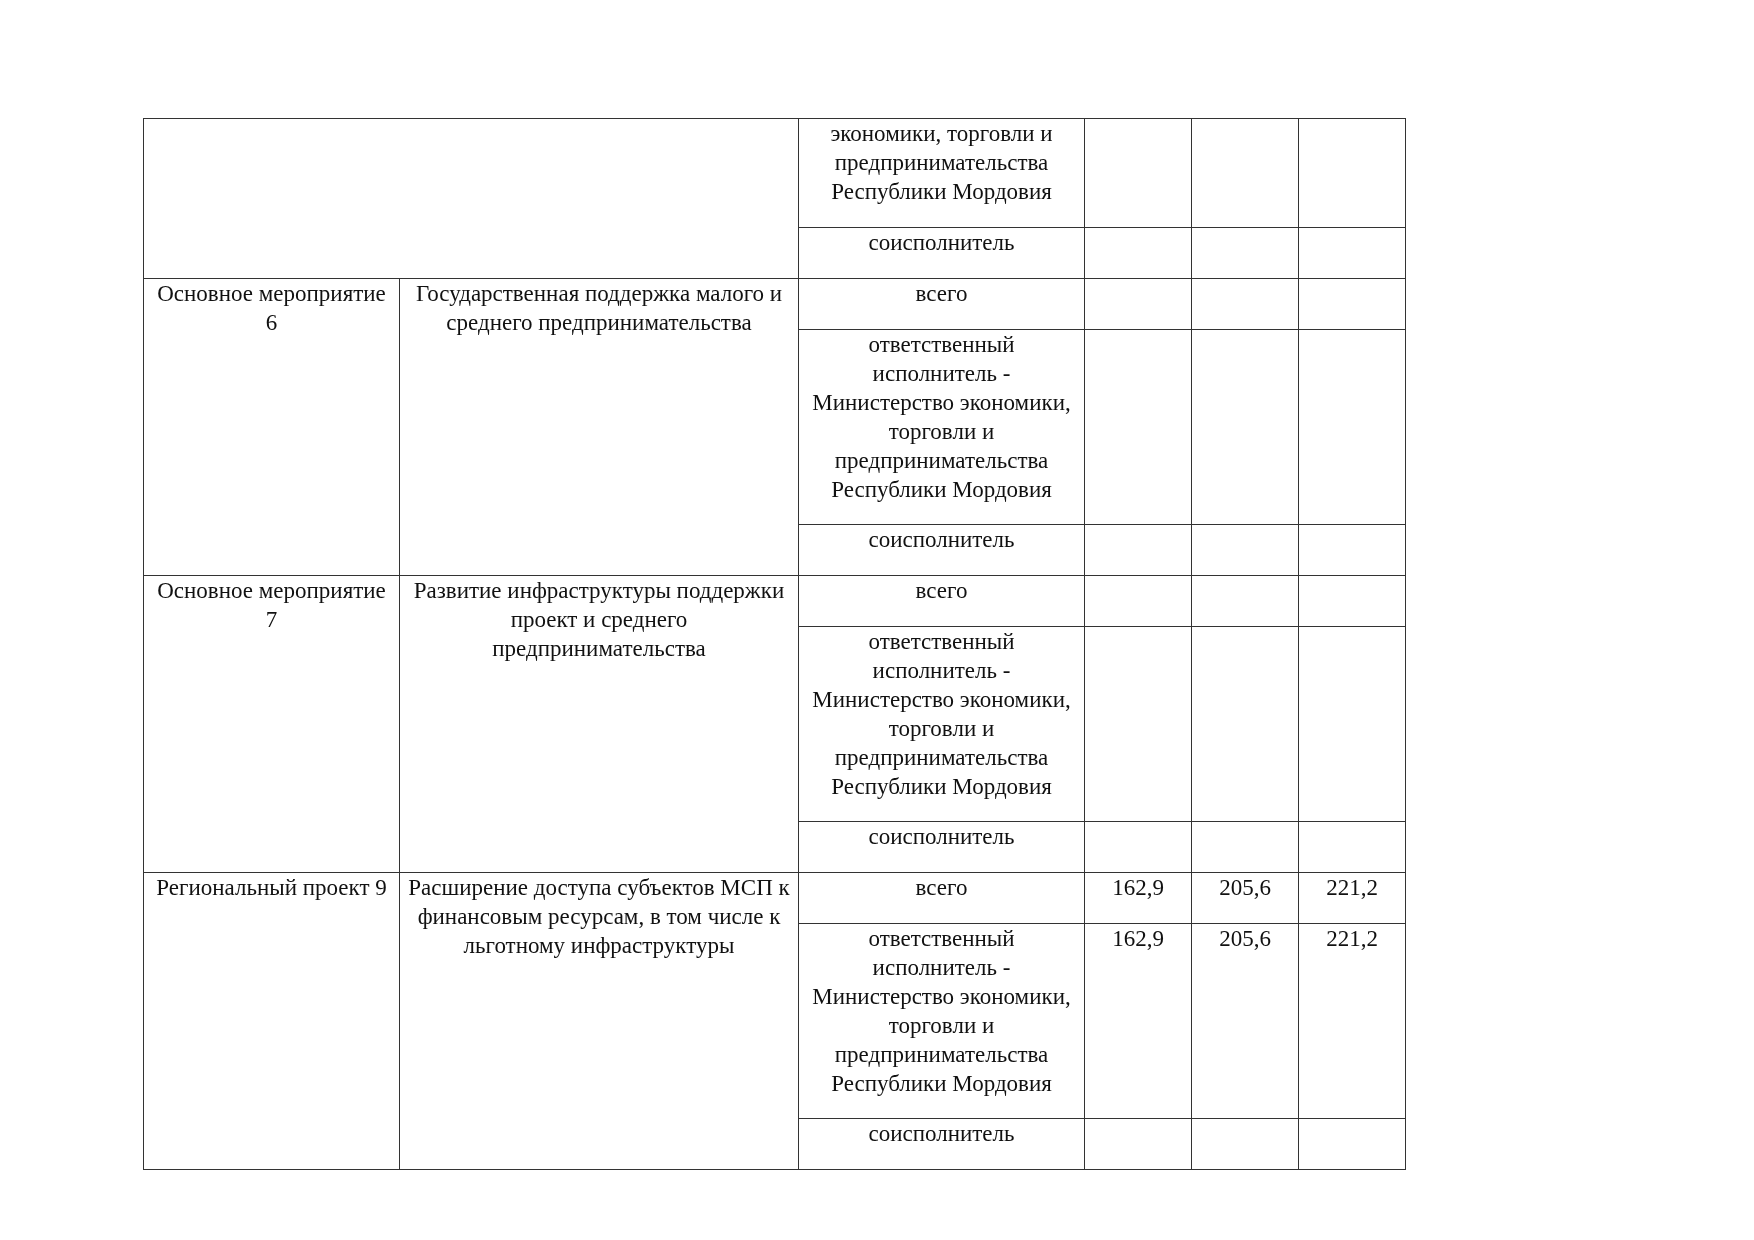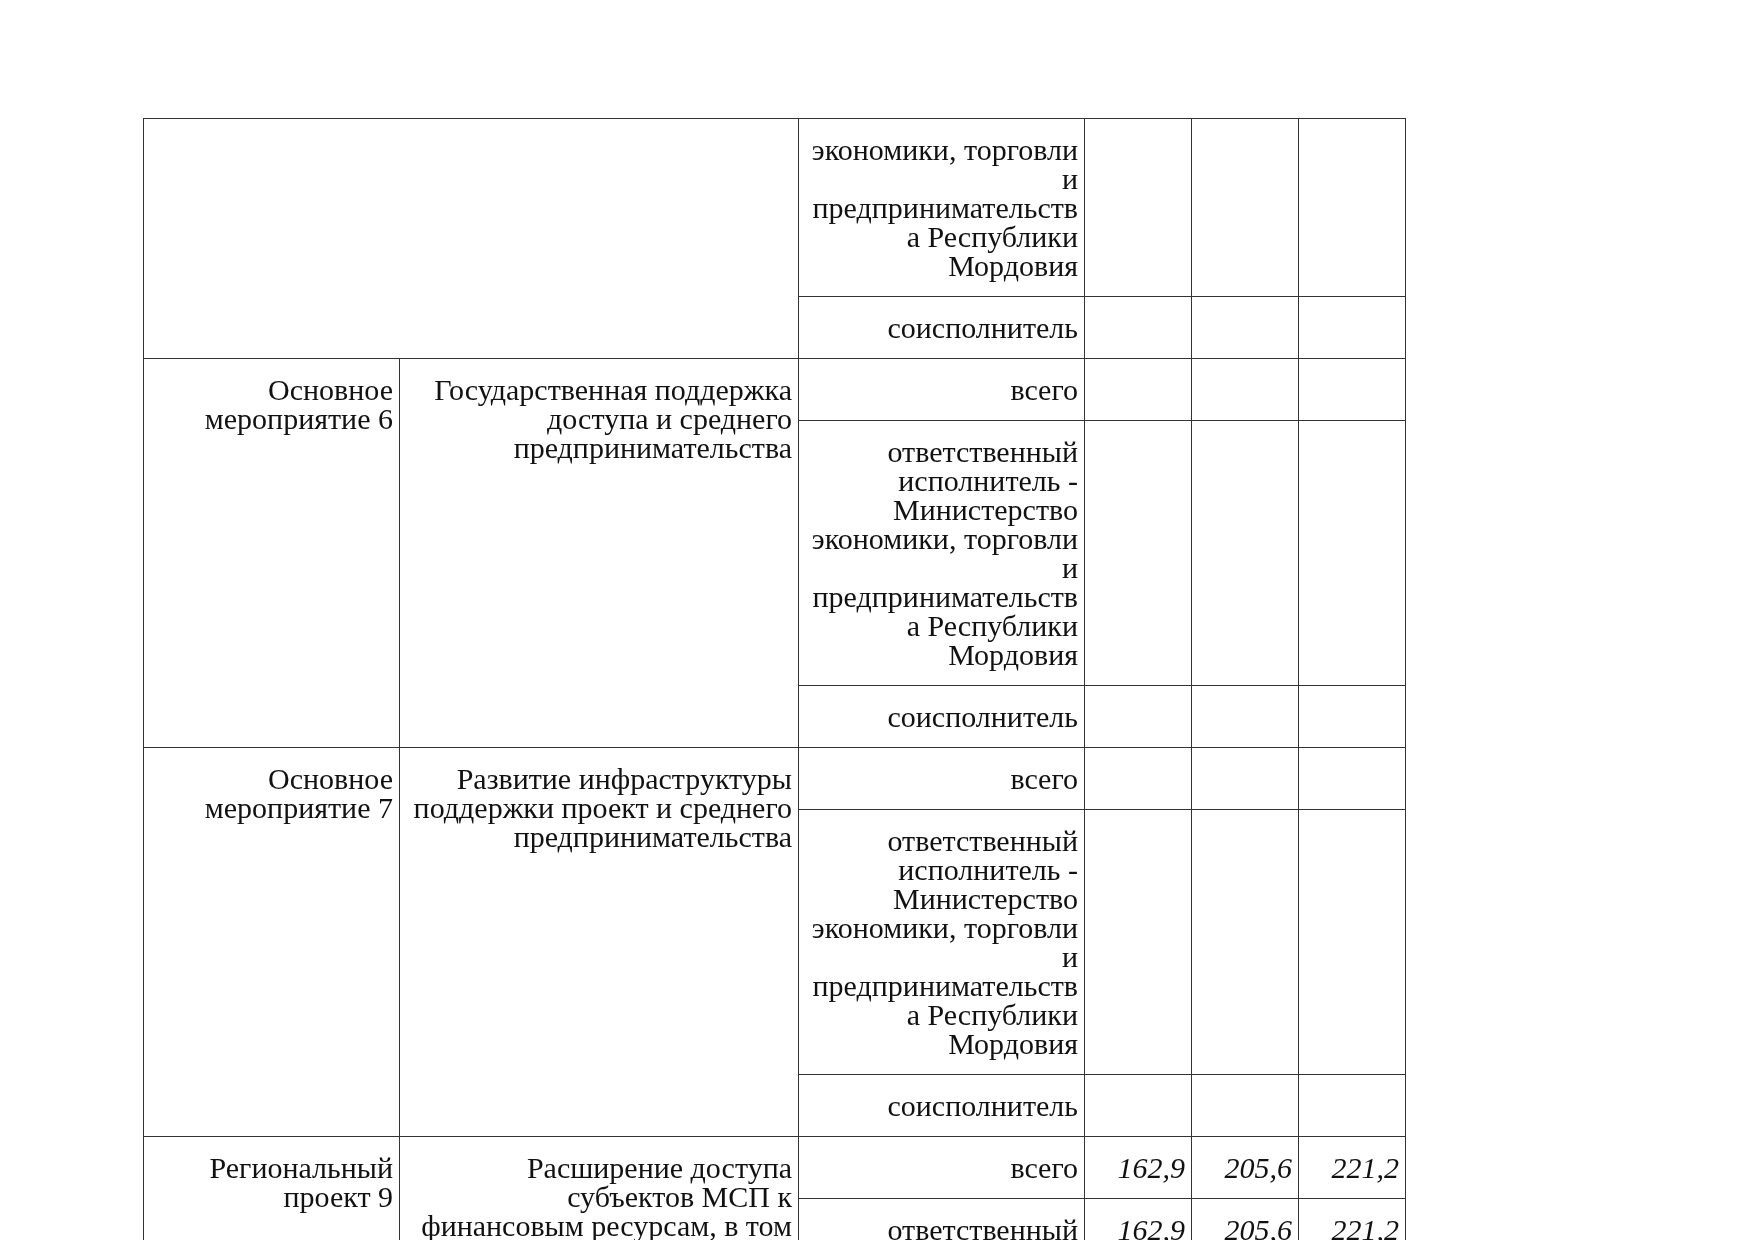--- a/index.html
+++ b/index.html
@@ -5,27 +5,27 @@
     html, body { margin: 0; padding: 0; background: #ffffff; }
     body { width: 1754px; height: 1240px; position: relative; overflow: hidden;
            font-family: "Liberation Serif", "DejaVu Serif", serif; color: #111; }
     table.doc {
       position: absolute; left: 143px; top: 118px;
       border-collapse: collapse; table-layout: fixed;
       width: 1262px;
     }
     table.doc td {
       border: 1.5px solid #333;
-      vertical-align: top; text-align: right;
-      font-size: 30px; line-height: 29px;
-      padding: 16px 6px; box-sizing: border-box;
+      vertical-align: top; text-align: center;
+      font-size: 23px; line-height: 29px;
+      padding: 0 6px; box-sizing: border-box;
       word-wrap: break-word;
     }
     td.label { padding-top: 11px; }
-    td.num { padding-top: 11px; font-style: italic; }
+    td.num { padding-top: 11px; }
     td.top-exec { padding-top: 13px; }
     tr.h-short td { height: 51px; }
     tr.h-top1 td { height: 109px; }
     tr.h-tall td { height: 195px; }
     td.merged-blank { border-bottom: 1.5px solid #333; }
   </style>
 </head>
 <body>
 
 <table class="doc">
@@ -48,21 +48,21 @@
     </tr>
     <tr class="h-short">
       <td class="label">соисполнитель</td>
       <td></td>
       <td></td>
       <td></td>
     </tr>
 
     <tr class="h-short">
       <td rowspan="3" class="label">Основное мероприятие 6</td>
-      <td rowspan="3" class="label">Государственная поддержка доступа и среднего предпринимательства</td>
+      <td rowspan="3" class="label">Государственная поддержка малого и среднего предпринимательства</td>
       <td class="label">всего</td>
       <td class="num"></td>
       <td class="num"></td>
       <td class="num"></td>
     </tr>
     <tr class="h-tall">
       <td class="label">ответственный исполнитель - Министерство экономики, торговли и предпринимательства Республики Мордовия</td>
       <td class="num"></td>
       <td class="num"></td>
       <td class="num"></td>

